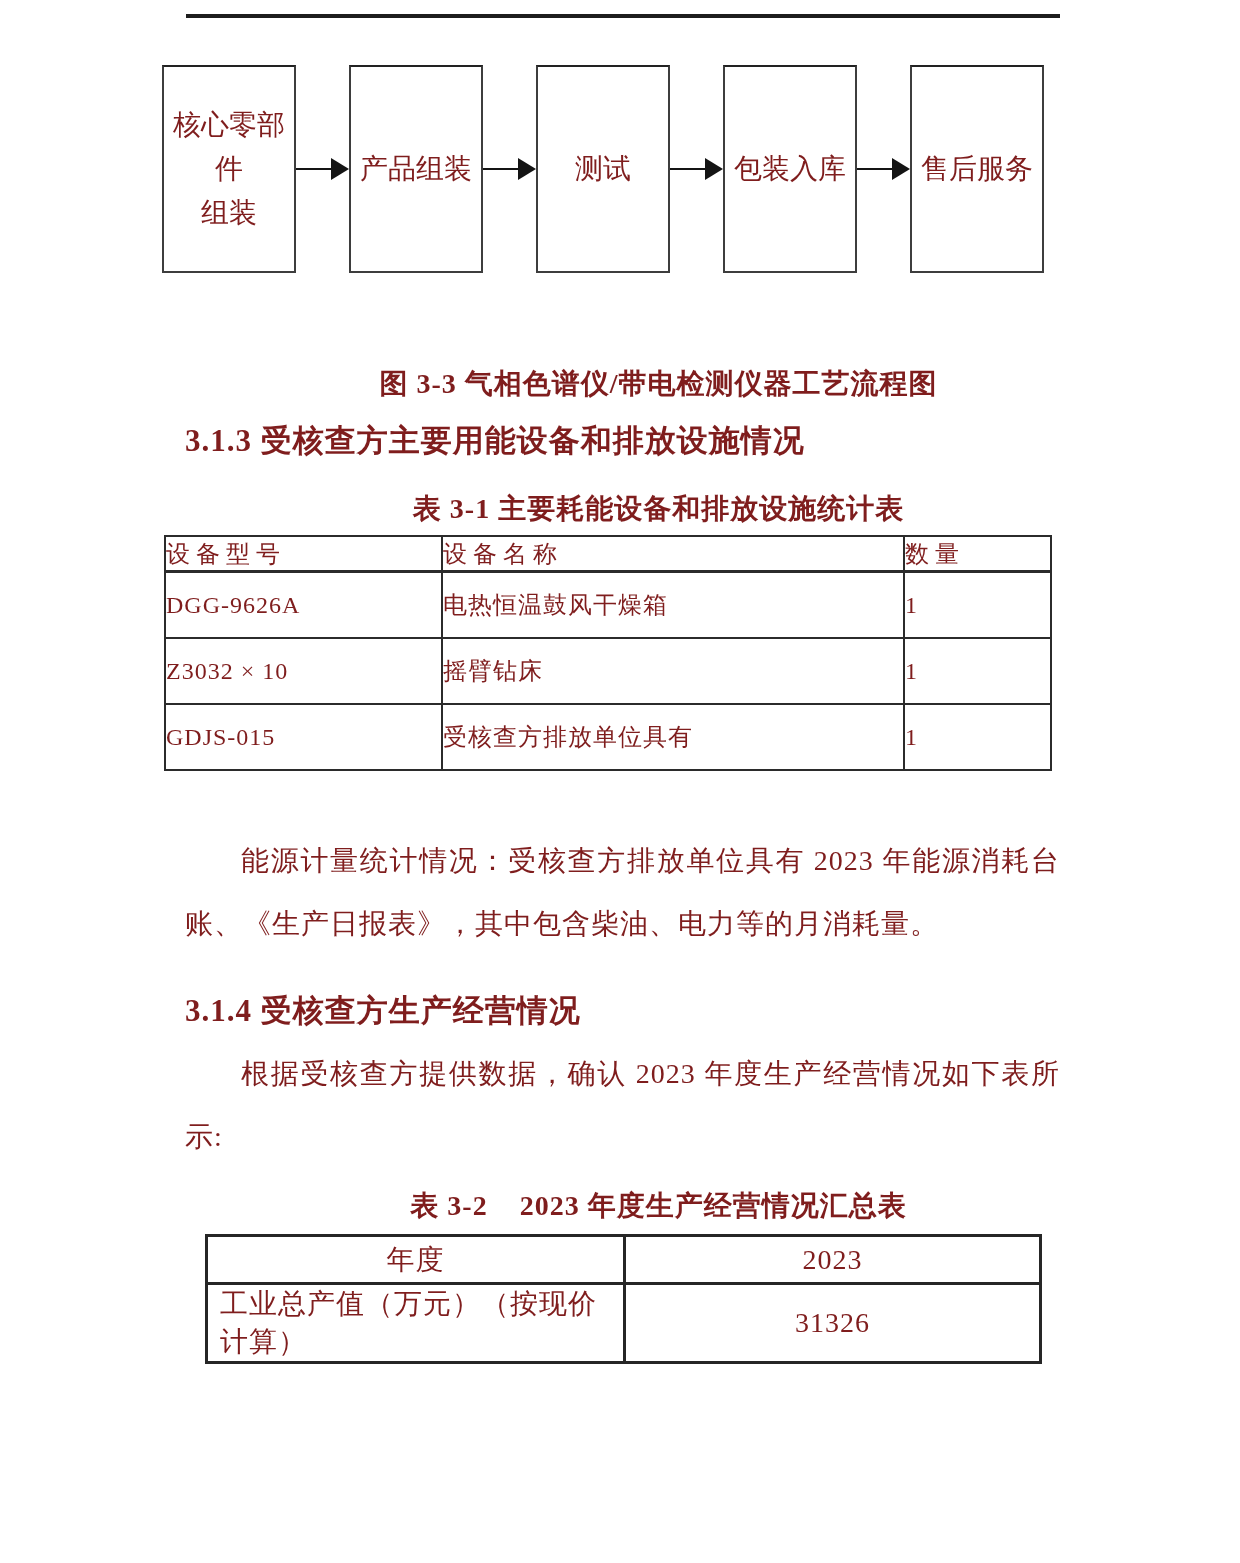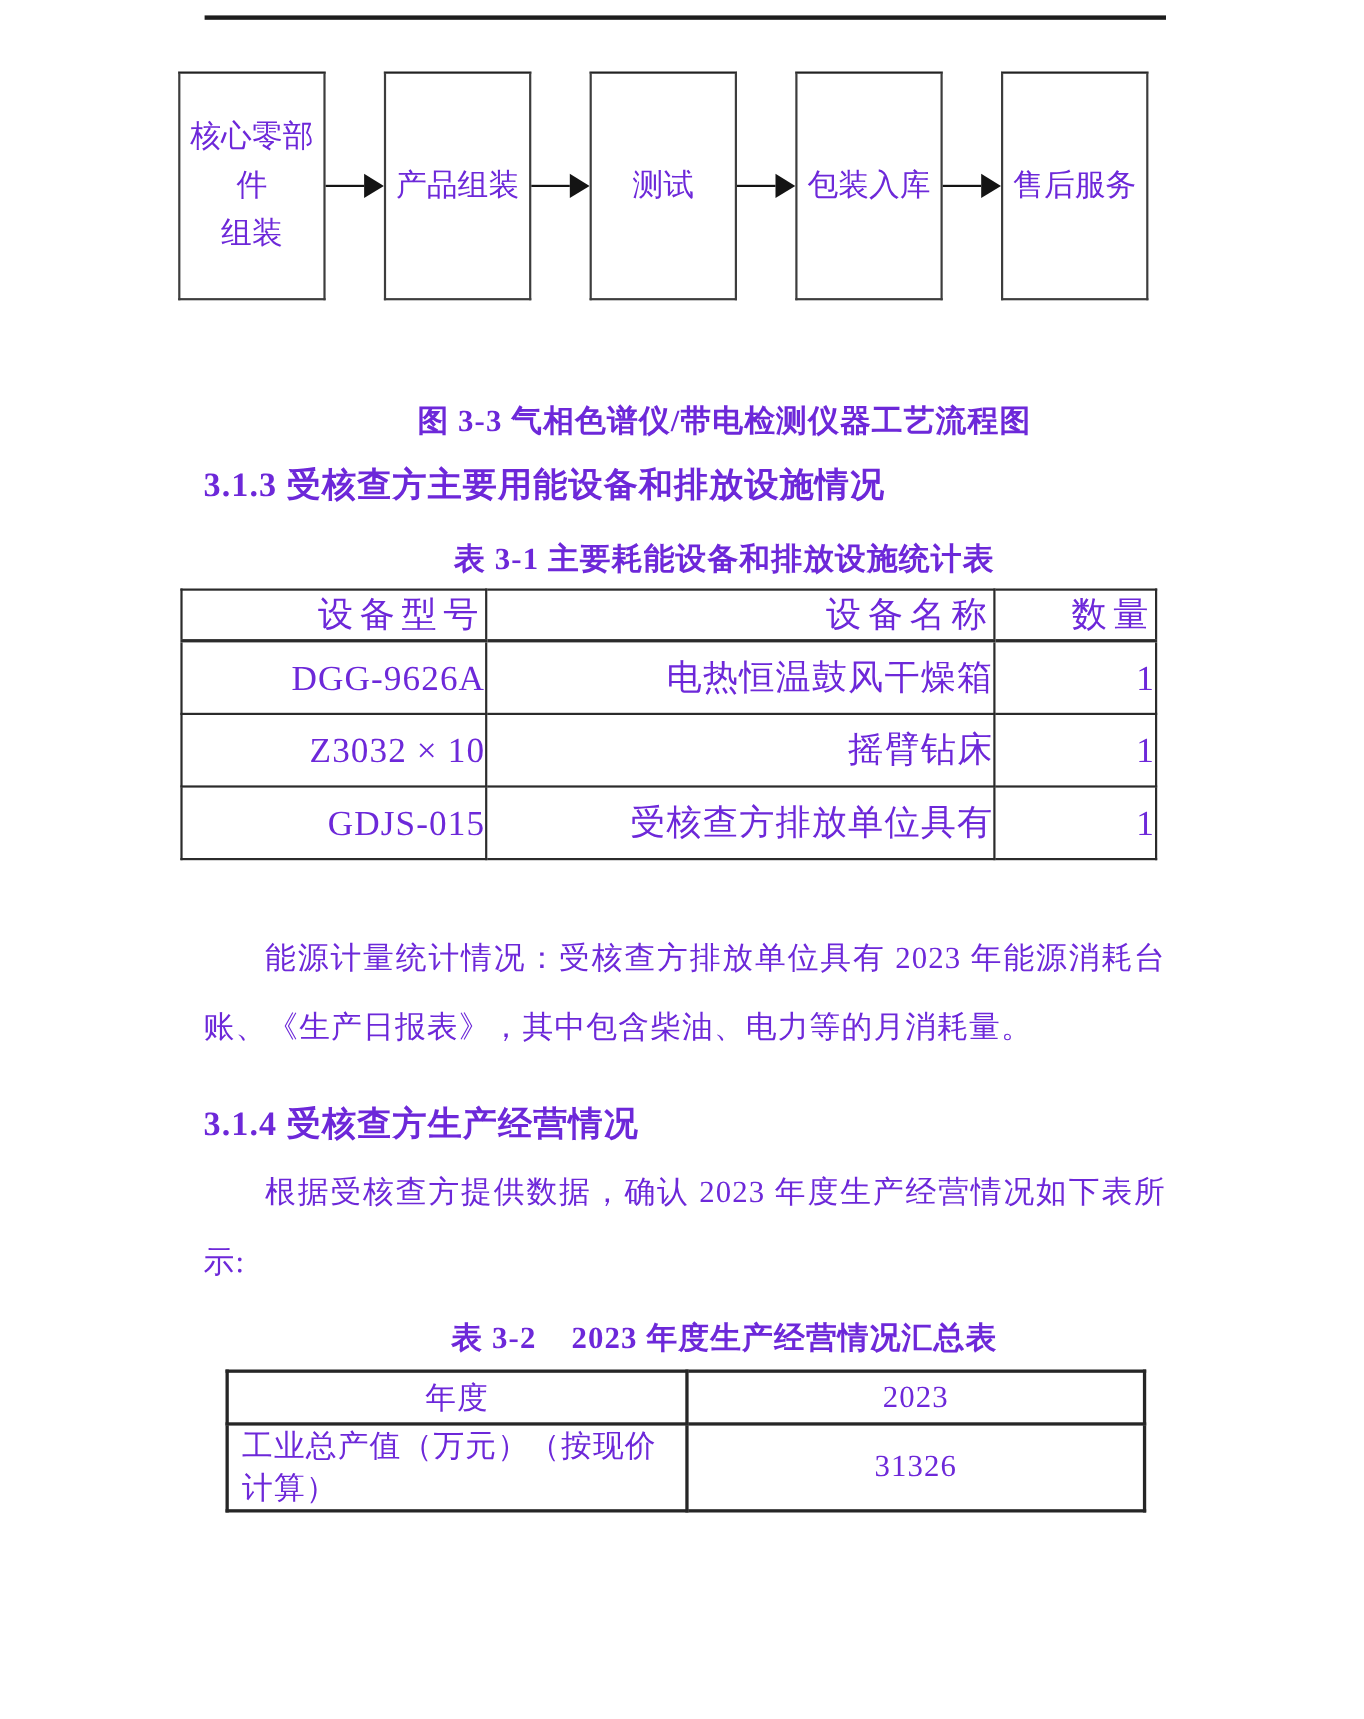--- a/index.html
+++ b/index.html
@@ -1,20 +1,20 @@
 <!DOCTYPE html>
 <html><head>
 <meta charset="utf-8">
 <style>
   html,body{margin:0;padding:0;background:#ffffff;}
   .page{
     position:relative;
     width:1240px;height:1563px;
     background:#ffffff;
-    color:#6d28d9;
+    color:#7f1d1d;
     font-family:"Liberation Serif","DejaVu Serif",serif;
     overflow:hidden;
   }
   .top-rule{
     margin:14px 0 0 186px;
     width:874px;height:4px;
     background:#1d1d1d;
   }
   
   .flowchart{
@@ -80,22 +80,22 @@
   .indent{text-indent:56px;}
   
   table{border-collapse:collapse;background:#fff;}
   .table-1{
     margin:3px 0 0 164px;
     width:886px;
     table-layout:fixed;
   }
   .table-1 th,.table-1 td{
     border:2px solid #2b2b2b;
-    text-align:right;
-    font-size:32px;
+    text-align:left;
+    font-size:24px;
     font-weight:normal;
     padding:0;
   }
   .table-1 th{
     height:33px;
     border-bottom-width:3px;
     letter-spacing:6px;
   }
   .table-1 td{height:64px;letter-spacing:1px;}
   .table-2{

